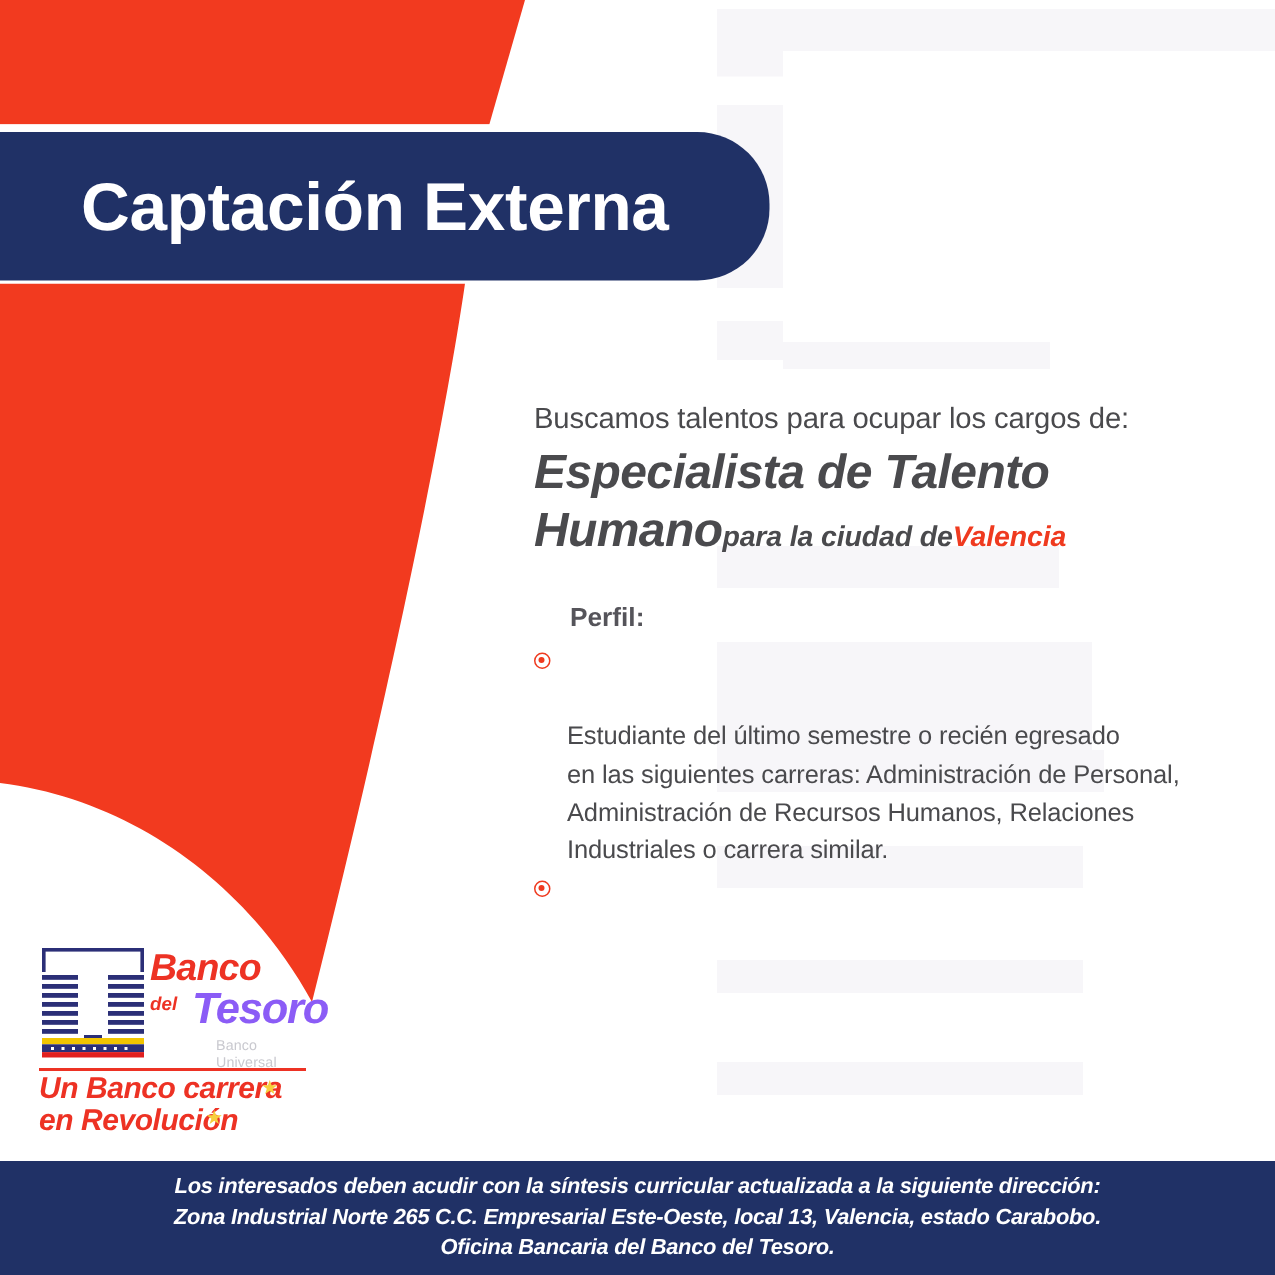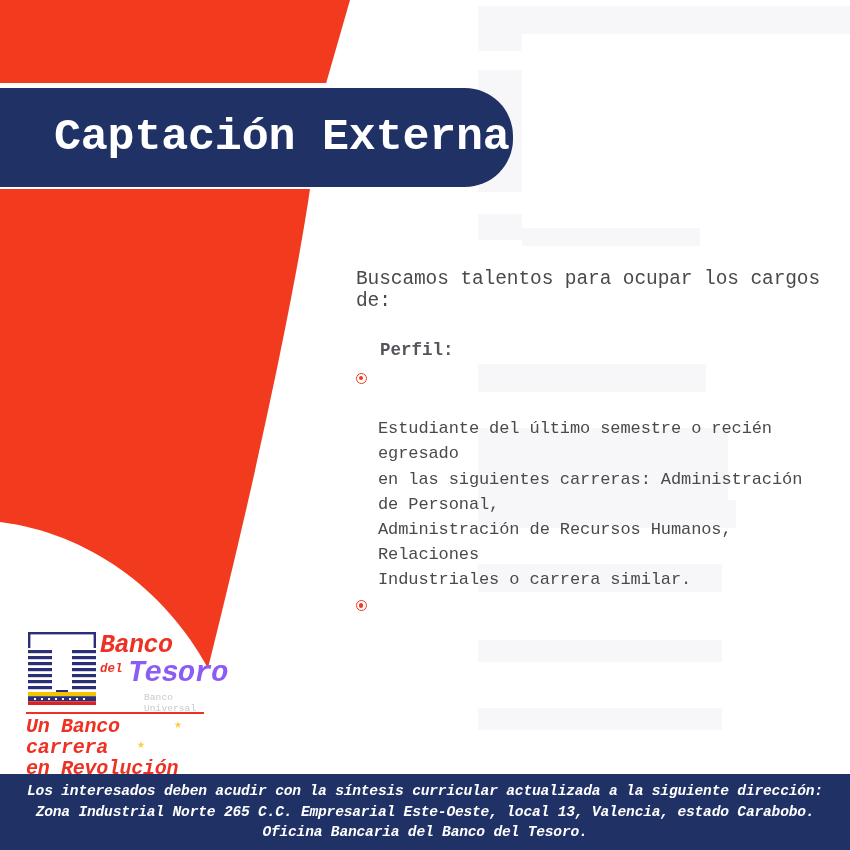--- a/index.html
+++ b/index.html
@@ -6,21 +6,21 @@
     margin: 0;
     padding: 0;
     background: #ffffff;
   }
   #poster {
     position: relative;
     width: 850px;
     height: 850px;
     overflow: hidden;
     background: #ffffff;
-    font-family: Liberation Mono, monospace;
+    font-family: Liberation Sans, sans-serif;
   }
 
   
   .wm {
     position: absolute;
     background: #f7f6f9;
   }
 
   
   .shape { position: absolute; }
@@ -255,20 +255,23 @@
   </svg>
 
   <div class="shape" id="navy-banner">
     <span id="banner-title">Captación Externa</span>
   </div>
 
   <div id="content">
 
     <div id="lead-line">Buscamos talentos para ocupar los cargos de:</div>
 
+    <div id="job-title">
+      <span>Especialista de Talento Humano</span><span class="city-phrase">para la ciudad de</span><span class="city-name">Valencia</span>
+    </div>
 
     <div id="profile-heading">Perfil:</div>
 
     <ul id="profile-list">
       <li>
         <span class="bullet"></span>
         <span>Estudiante del último semestre o recién egresado
  en las siguientes carreras: Administración de Personal,
 Administración de Recursos Humanos, Relaciones
 Industriales o carrera similar.</span>

